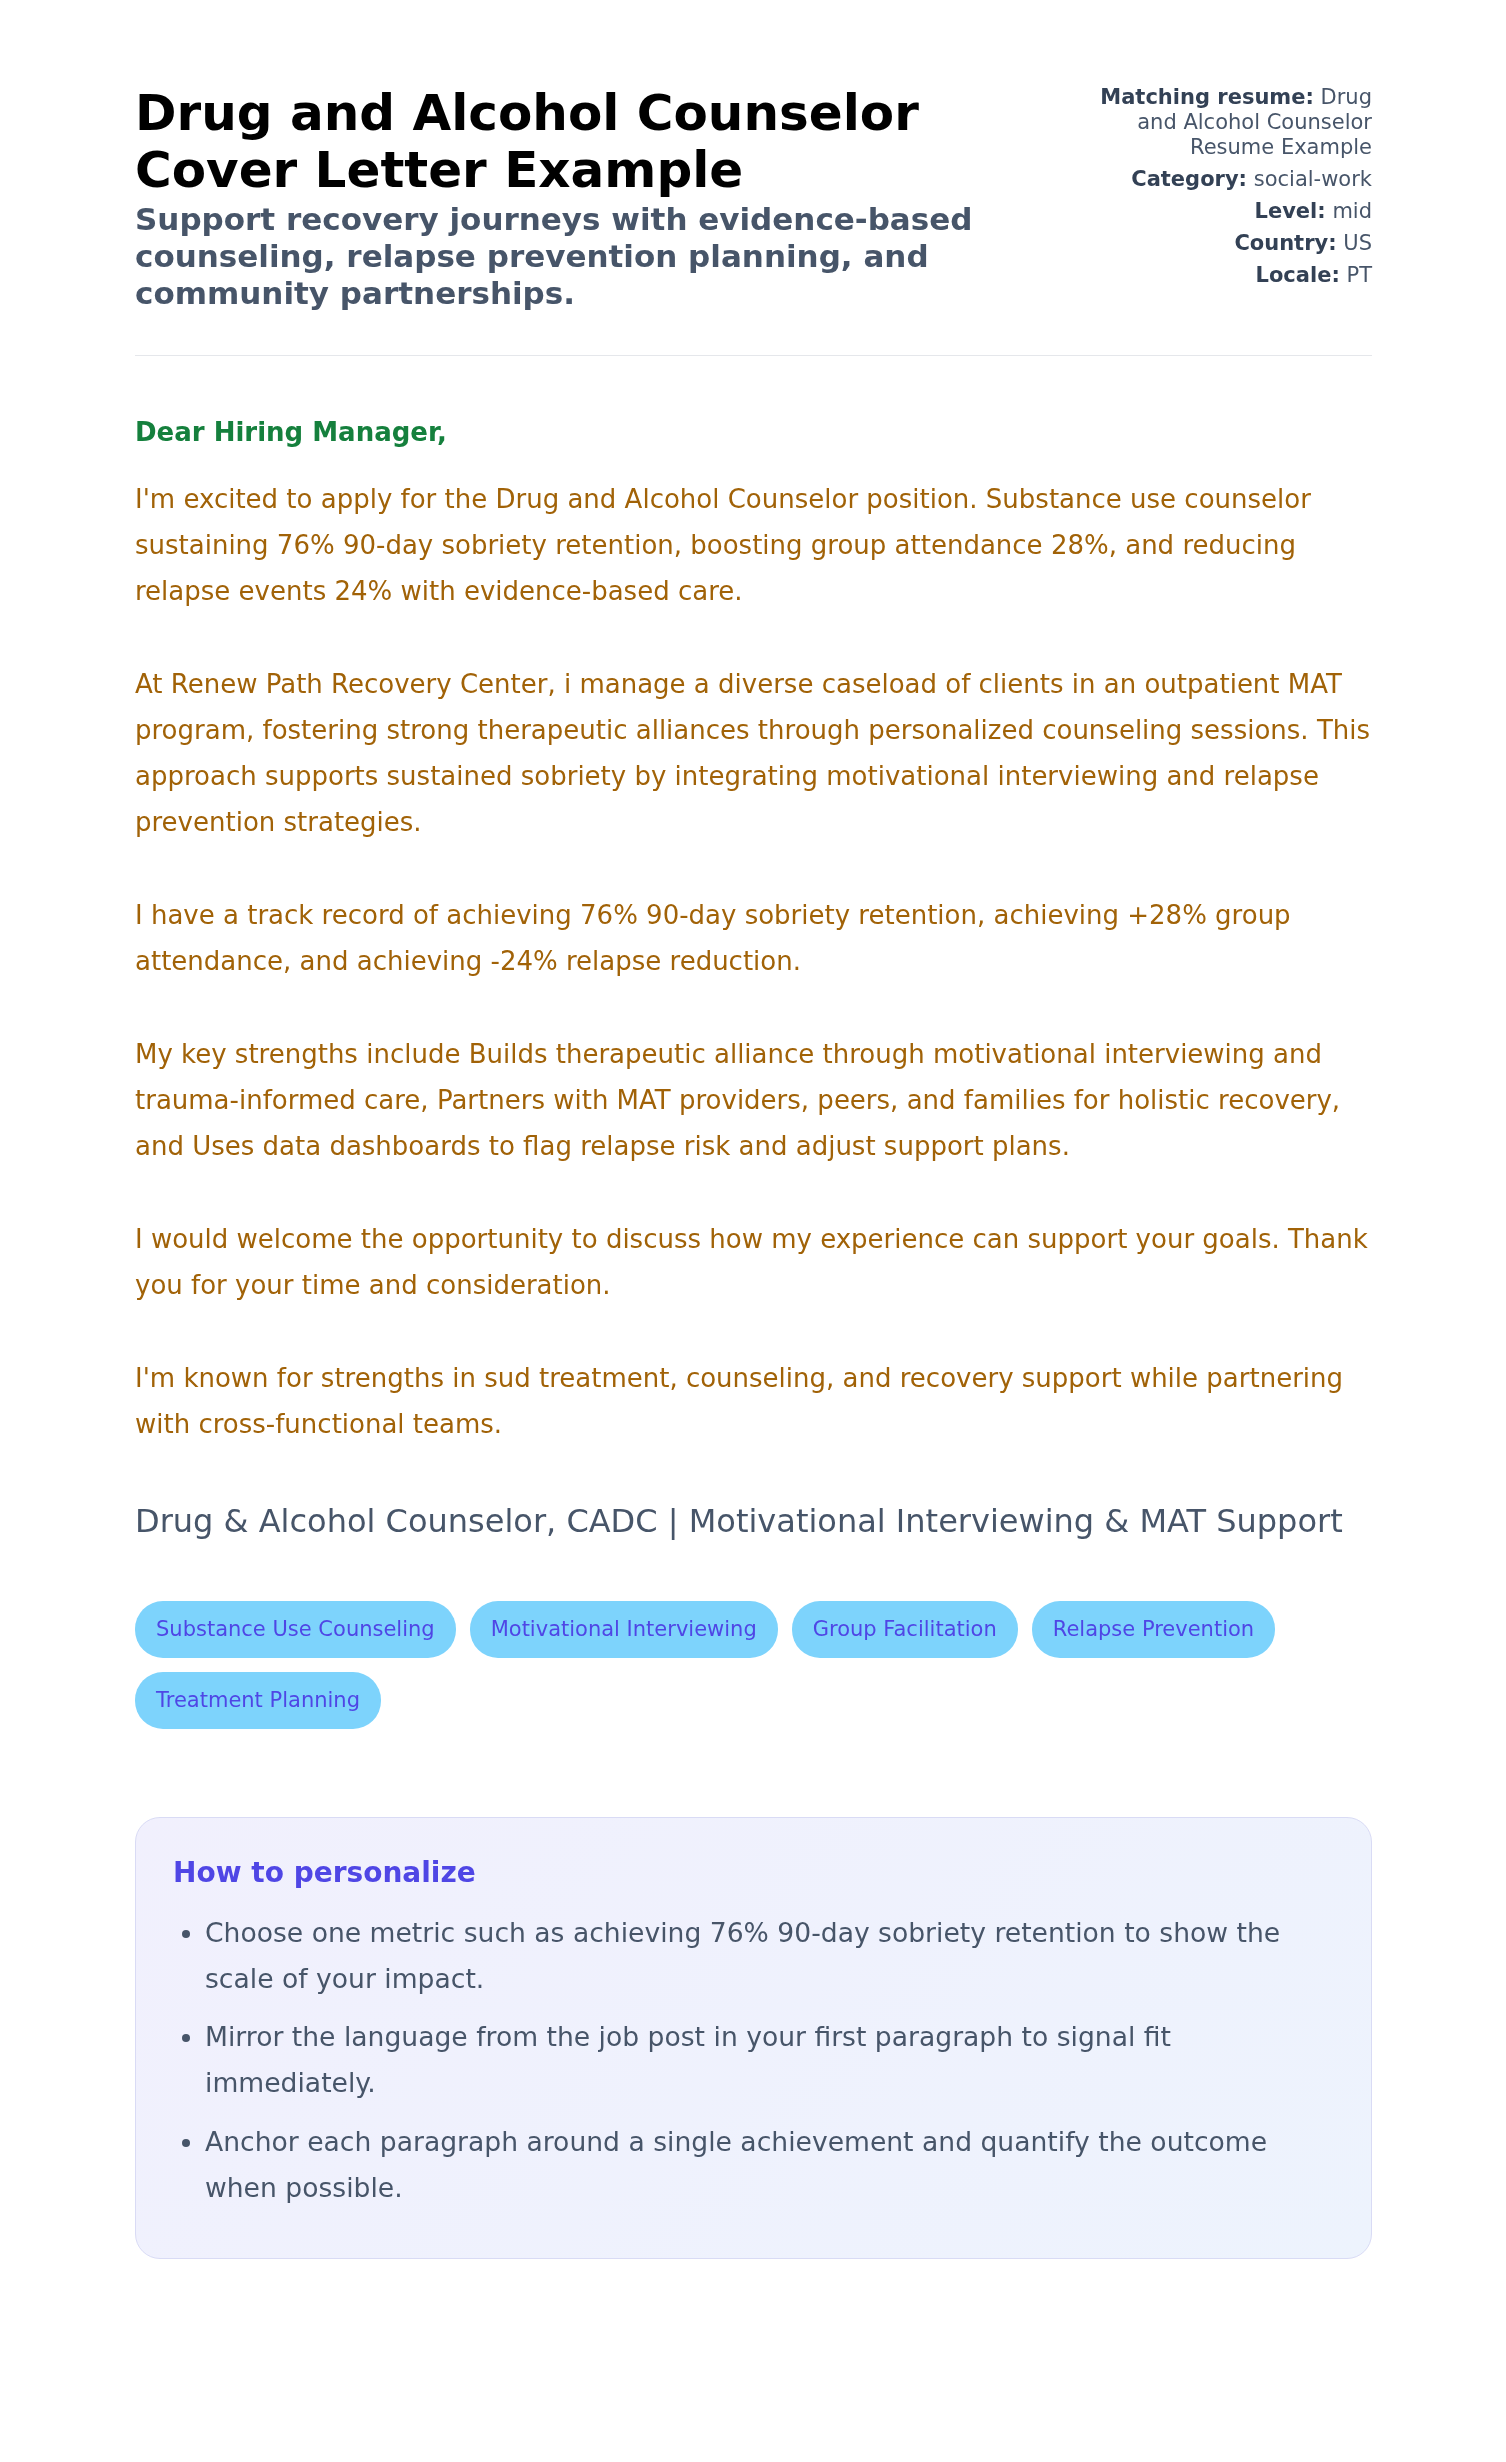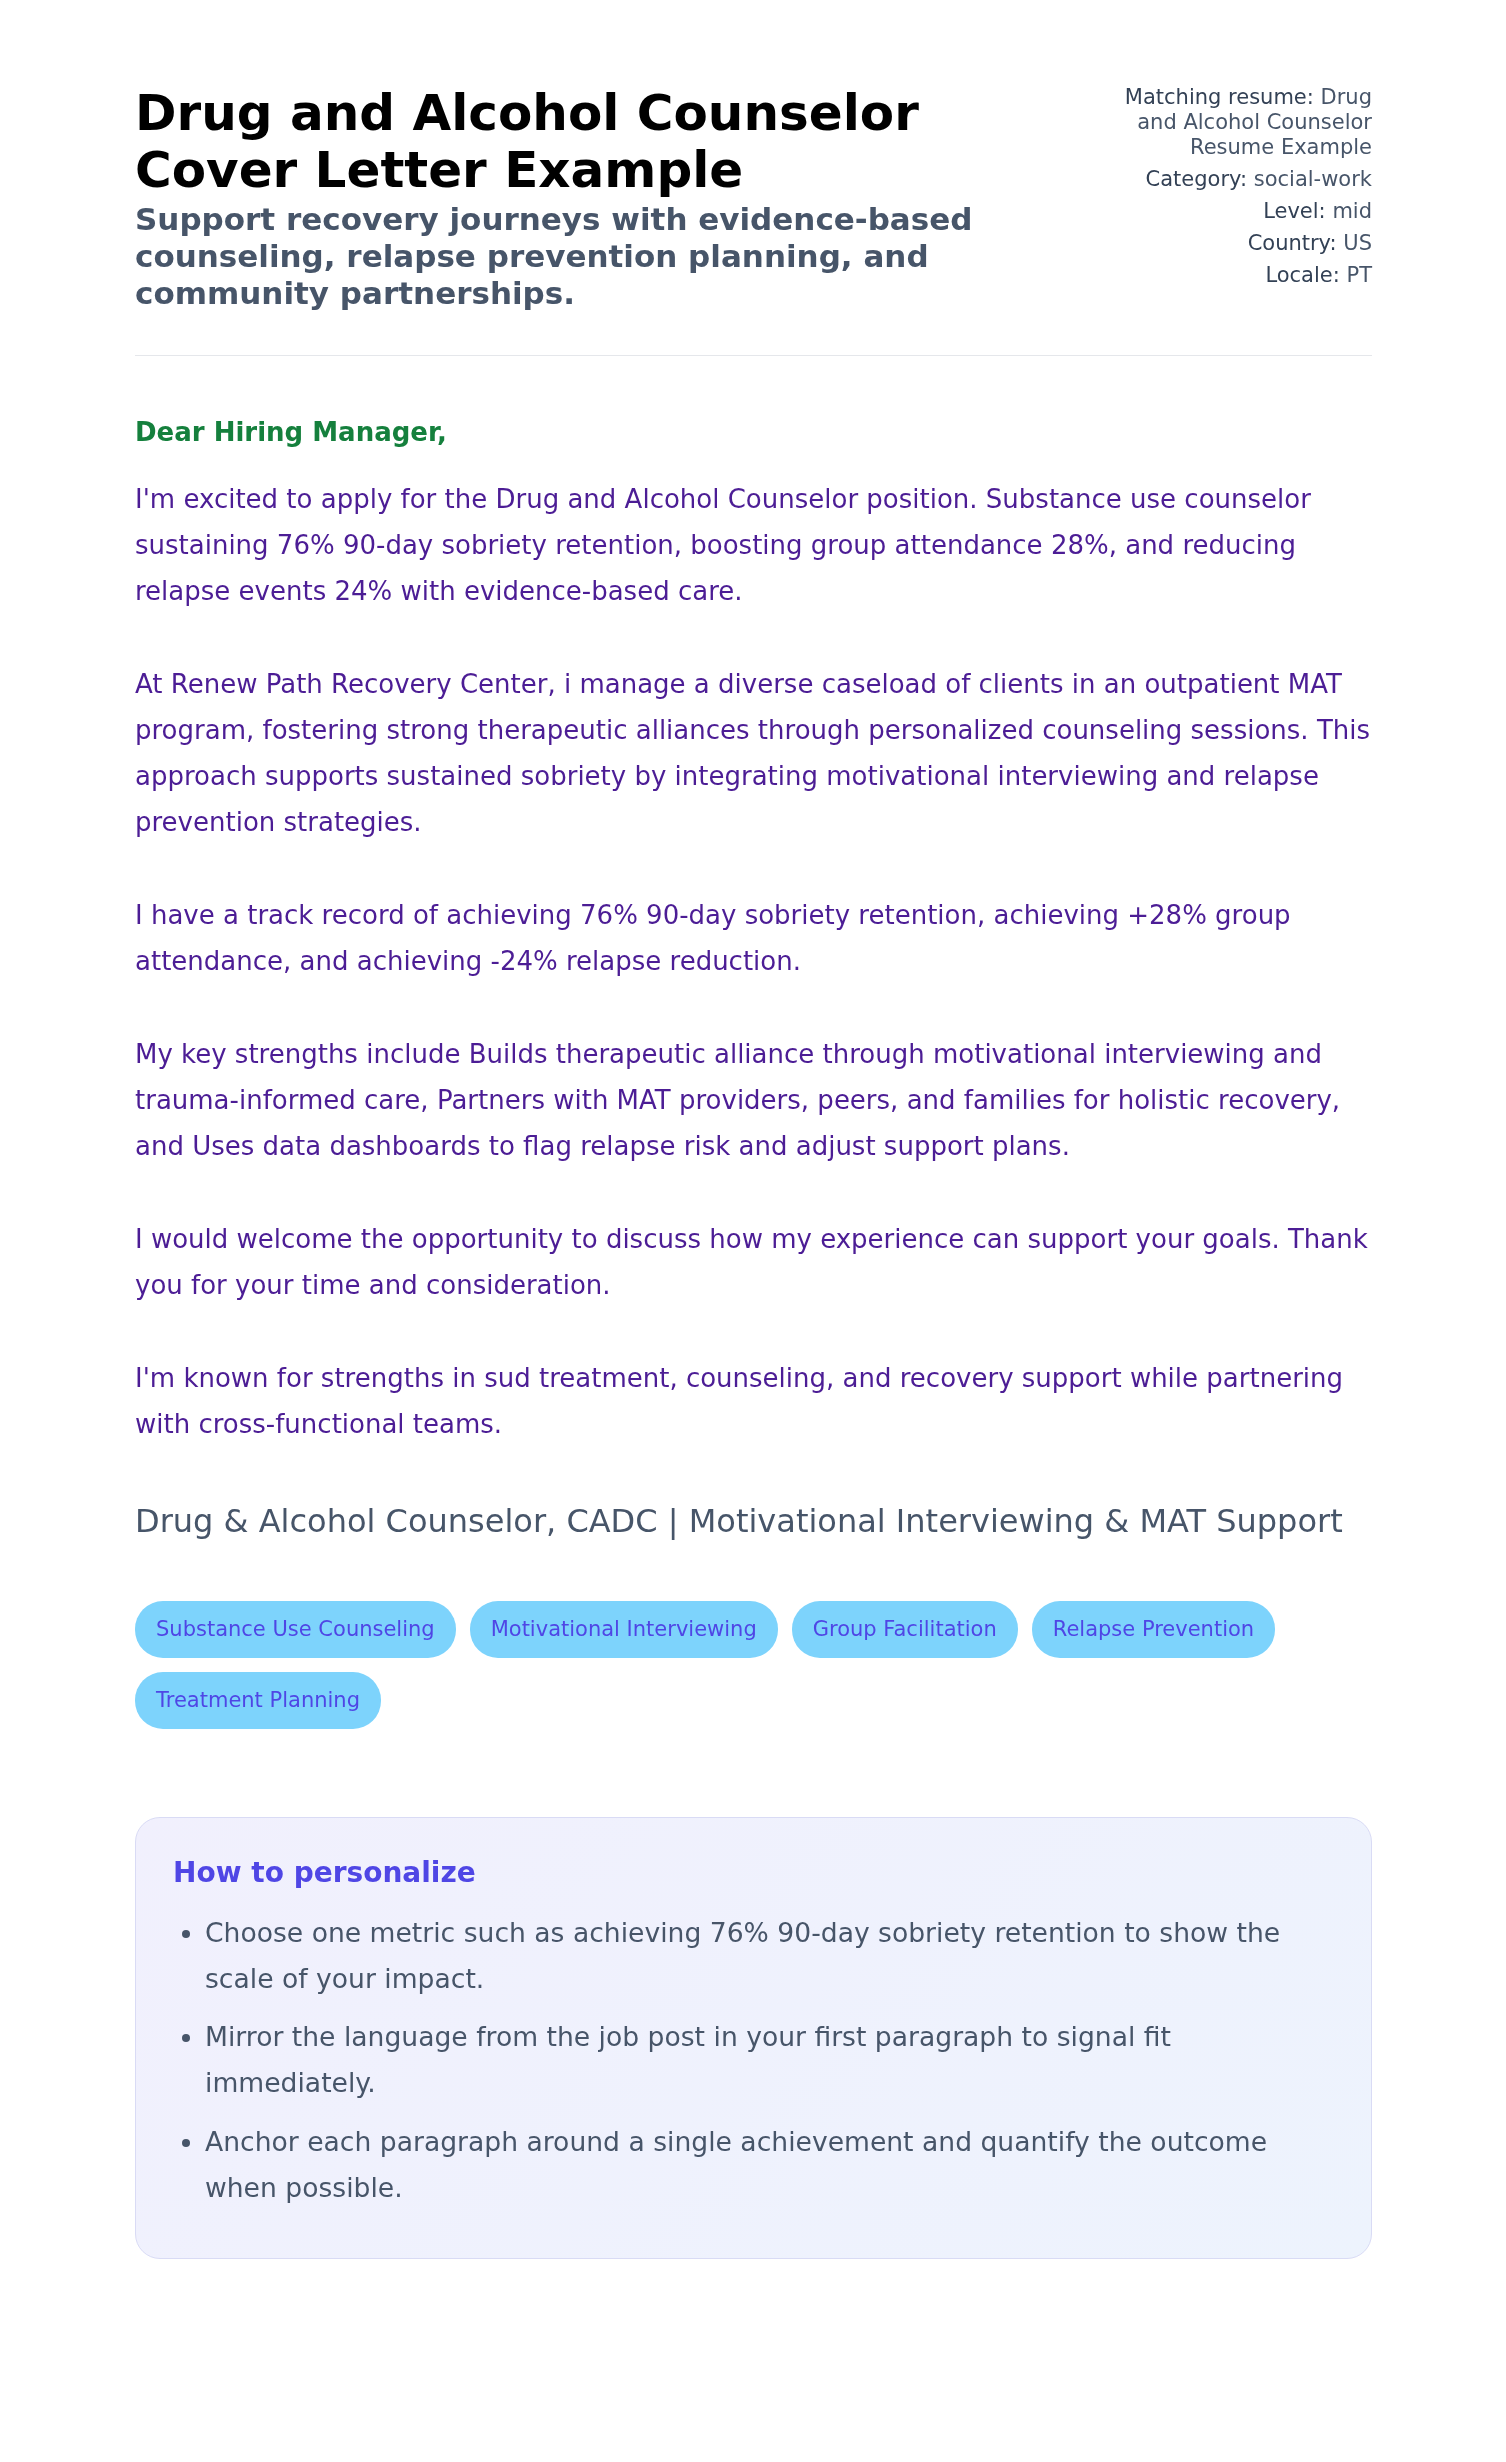--- a/index.html
+++ b/index.html
@@ -40,34 +40,34 @@
   }
   .meta {
     width: 293px;
     text-align: right;
     font-size: 21px;
     line-height: 25px;
     color: #475569;
     padding-top: 0;
   }
   .meta-row { margin: 0 0 7px 0; }
-  .meta-row b { color: #334155; font-weight: normal; }
+  .meta-row b { color: #334155; font-weight: bold; }
   .salutation {
     margin: 59px 0 0 0;
     font-size: 26px;
     line-height: 35px;
     font-weight: bold;
     color: #15803d;
   }
   .body-text { margin-top: 26.6px; }
   .body-text p {
     margin: 0 0 47px 0;
     font-size: 26px;
     line-height: 46px;
-    color: #4c1d95;
+    color: #a16207;
   }
   .signature { margin-top: 57px; }
   .sig-name {
     font-size: 26.6px;
     line-height: 35px;
     font-weight: bold;
     color: #111827;
     margin: 0;
   }
   .sig-title {

